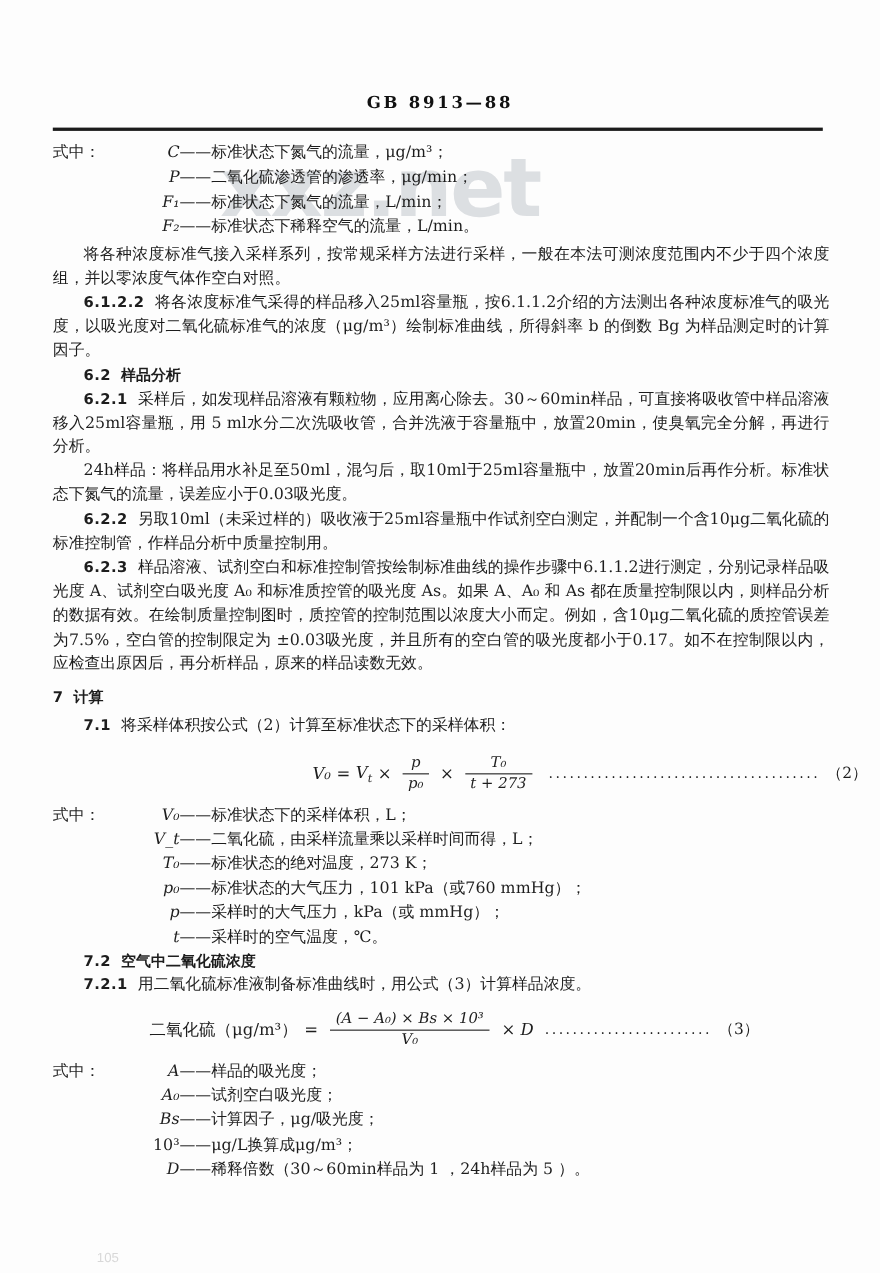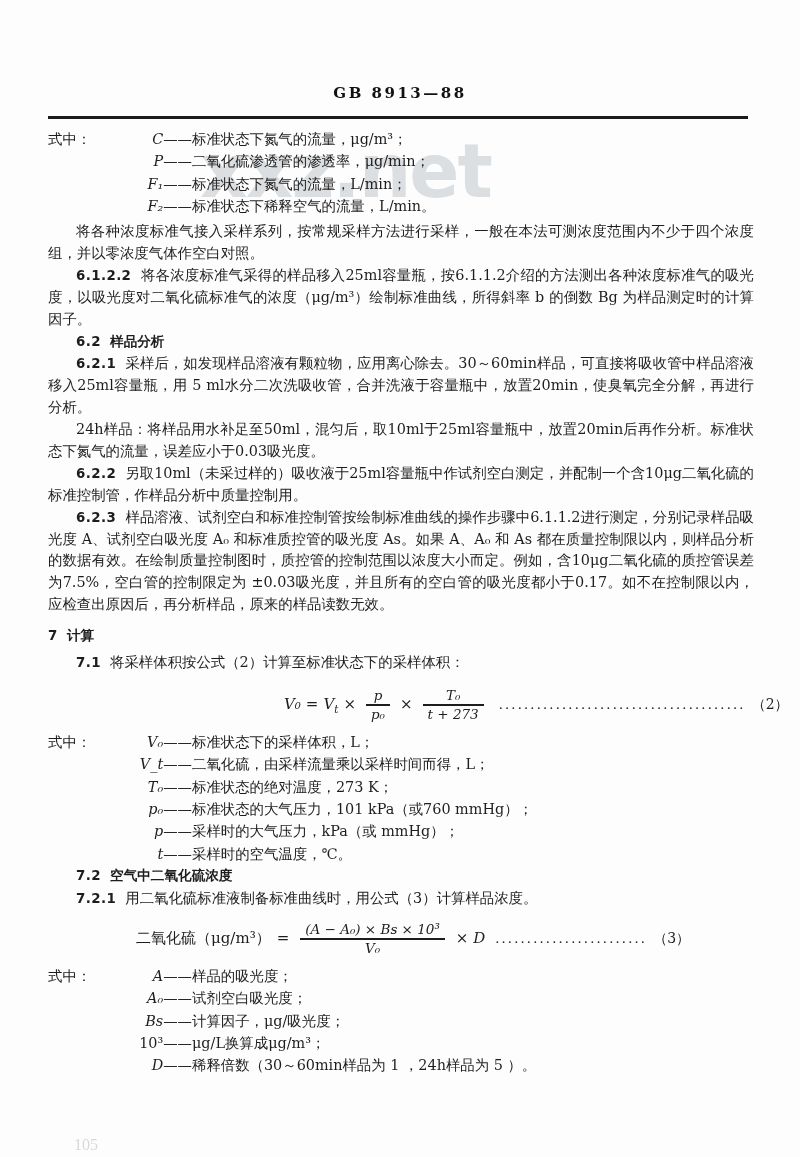--- a/index.html
+++ b/index.html
@@ -94,21 +94,21 @@
   }
   .defrow .lead.first {
     width: 92px;
   }
   .shiz {
     display: inline-block;
     width: 52px;
   }
   .sec {
     font-weight: bold;
-    font-family: Liberation Mono, monospace;
+    font-family: Liberation Sans, sans-serif;
     font-size: 13.6px;
   }
   .secnum {
     font-weight: bold;
     font-family: "DejaVu Sans", "Liberation Sans", sans-serif;
     font-size: 13.4px;
     letter-spacing: .4px;
   }
   .num { font-family: "DejaVu Serif", "Liberation Serif", serif; }
   i, .it {
@@ -164,24 +164,24 @@
     padding-left: 236px;
   }
   .f3-wrap {
     margin-top: 12px;
     padding-left: 88px;
   }
 
   
   .page-number {
     position: absolute;
-    left: 74px;
+    left: 88px;
     top: 1136px;
-    font-size: 16px;
-    font-family: Liberation Serif, serif;
+    font-size: 12px;
+    font-family: Liberation Sans, sans-serif;
     color: #d8d8d8;
     z-index: 2;
   }
 </style>
 </head>
 <body>
 
 <div id="page">
 
   <div class="watermark">xxz.net</div>

